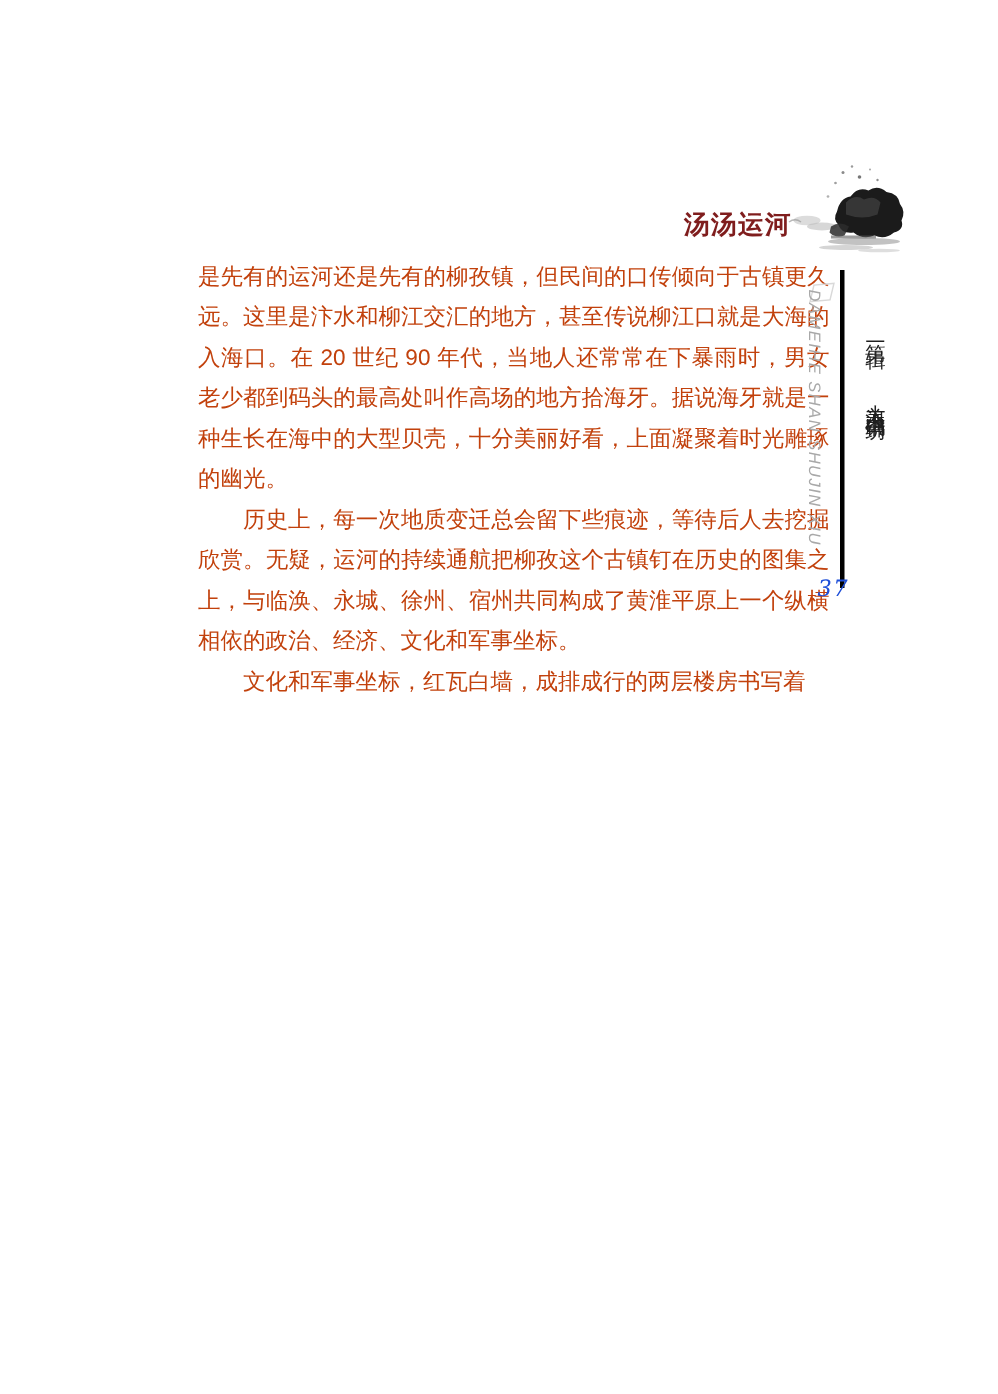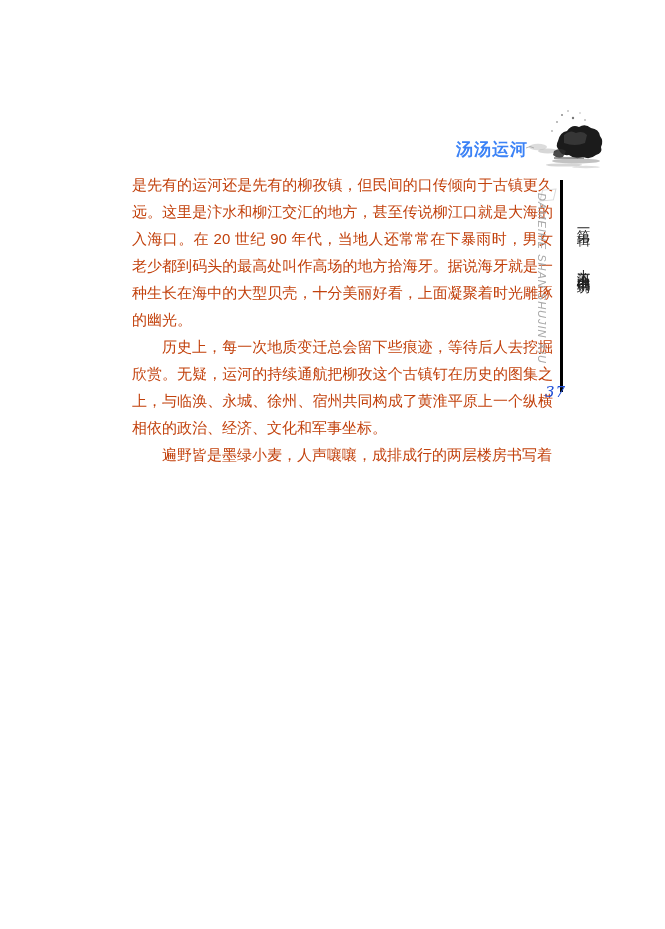--- a/index.html
+++ b/index.html
@@ -3,21 +3,21 @@
 <meta charset="utf-8">
 <style>
   html,body { margin:0; padding:0; background:#ffffff; }
   .page {
     position:relative; width:665px; height:929px; background:#ffffff;
     font-family:"Liberation Sans","DejaVu Sans",sans-serif; overflow:hidden;
   }
   
   .chapter-title {
     position:absolute; left:456px; top:138px;
-    font-size:17px; font-weight:bold; letter-spacing:1px; color:#3b82f6;
+    font-size:17px; font-weight:bold; letter-spacing:1px; color:#7f1d1d;
     white-space:nowrap;
   }
   .ink-painting { position:absolute; left:524px; top:107px; width:92px; height:66px; }
   
   .body-text {
     position:absolute; left:132px; top:171px; width:421px;
     font-size:15px; line-height:27px; color:#c2410c;
     text-align:justify; text-justify:inter-ideograph;
   }
   .body-text p { margin:0; }
@@ -74,21 +74,21 @@
 
     <ellipse cx="52" cy="54" rx="24" ry="2.4" fill="#8f8f8f" opacity="0.55"></ellipse>
     <ellipse cx="40" cy="58" rx="18" ry="1.6" fill="#ababab" opacity="0.5"></ellipse>
     <ellipse cx="62" cy="60" rx="14" ry="1.2" fill="#bdbdbd" opacity="0.5"></ellipse>
     <rect x="30" y="50" width="30" height="2" fill="#5a5a5a" opacity="0.6"></rect>
   </svg>
 
   <div class="body-text">
     <p>是先有的运河还是先有的柳孜镇，但民间的口传倾向于古镇更久远。这里是汴水和柳江交汇的地方，甚至传说柳江口就是大海的入海口。在 20 世纪 90 年代，当地人还常常在下暴雨时，男女老少都到码头的最高处叫作高场的地方拾海牙。据说海牙就是一种生长在海中的大型贝壳，十分美丽好看，上面凝聚着时光雕琢的幽光。</p>
     <p class="indent">历史上，每一次地质变迁总会留下些痕迹，等待后人去挖掘欣赏。无疑，运河的持续通航把柳孜这个古镇钉在历史的图集之上，与临涣、永城、徐州、宿州共同构成了黄淮平原上一个纵横相依的政治、经济、文化和军事坐标。</p>
-    <p class="indent">遍野皆是墨绿小麦，人声嚷嚷，成排成行的两层楼房书写着</p>
+    <p class="indent">文化和军事坐标，红瓦白墙，成排成行的两层楼房书写着</p>
   </div>
 
   <div class="scan-artifact"></div>
 
   <div class="series-latin">DAMEIHE SHAN SHUJIN XIU</div>
 
   <div class="sidebar-rule"></div>
 
   <div class="series-cn">
     <span>第一辑</span>

